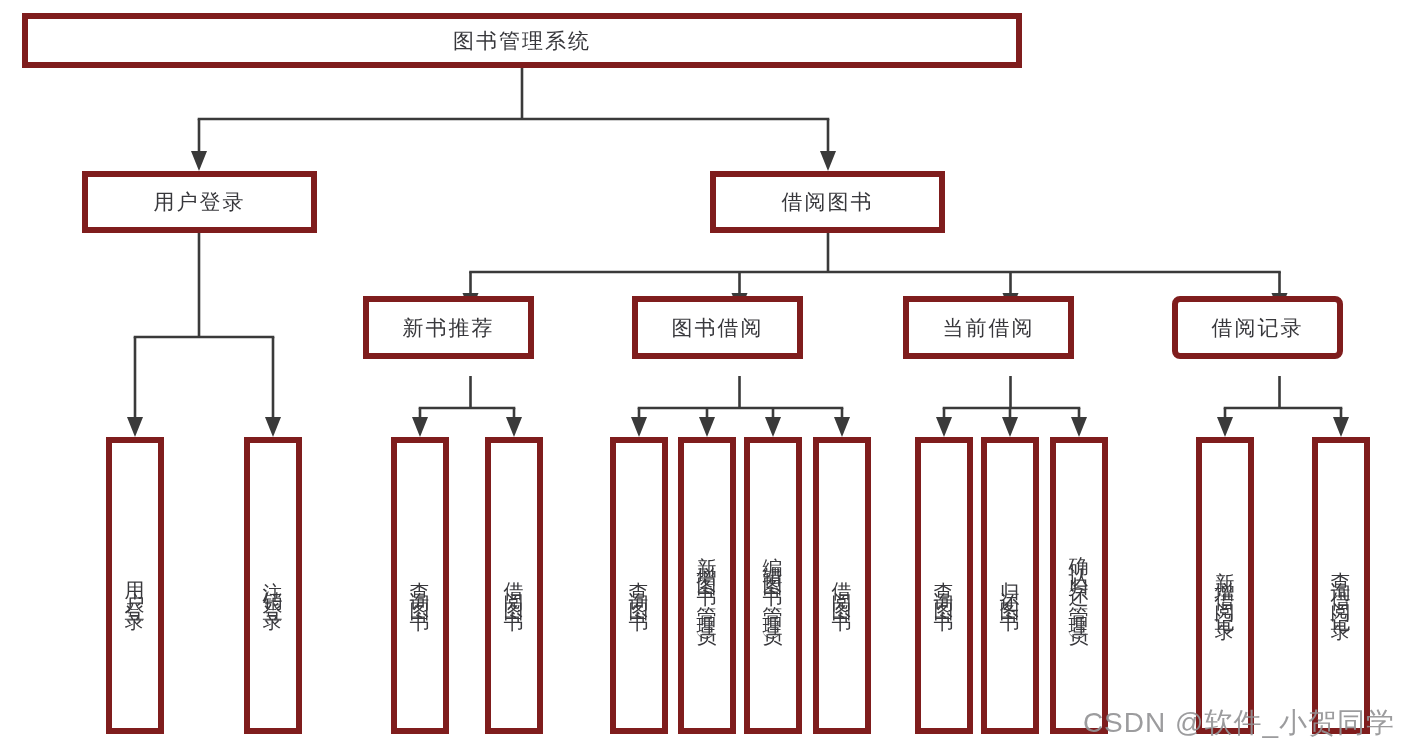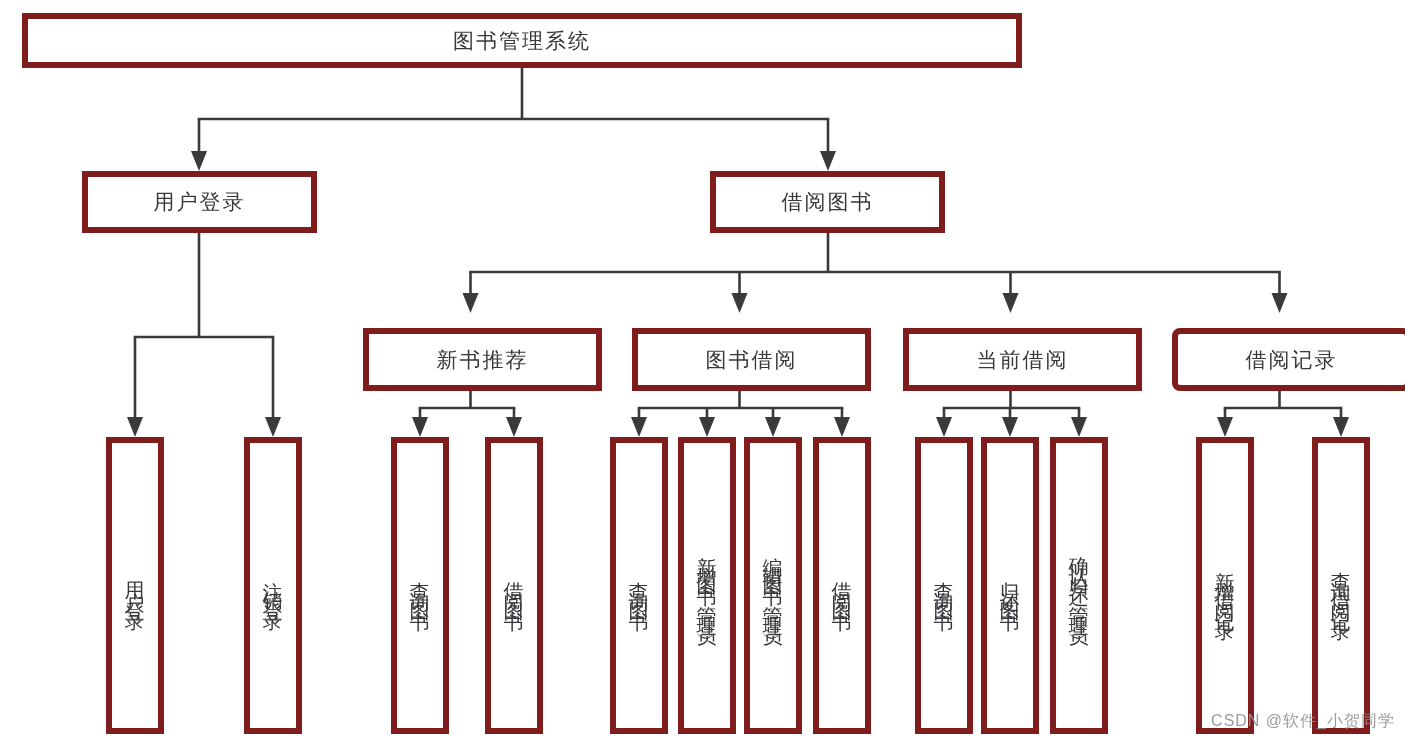--- a/index.html
+++ b/index.html
@@ -34,21 +34,21 @@
     font-size: 21px;
     letter-spacing: 2px;
     white-space: nowrap;
     z-index: 2;
   }
   .node.root   { left: 22px;  top: 13px;  width: 1000px; height: 55px; }
 
   .node.l2-a   { left: 82px;  top: 171px; width: 235px; height: 62px; }
   .node.l2-b   { left: 710px; top: 171px; width: 235px; height: 62px; }
 
-  .node.l3     { top: 328px; width: 239px; height: 63px; }
+  .node.l3     { top: 296px; width: 171px; height: 63px; }
   .node.l3-1   { left: 363px; }
   .node.l3-2   { left: 632px; font-family: Liberation Mono, monospace; }
   .node.l3-3   { left: 903px; text-align: right; }
   .node.l3-4   { left: 1172px; border-radius: 8px; }
 
   .node.leaf   { top: 437px; width: 58px; height: 297px; font-size: 20px; letter-spacing: 0; }
   .node.leaf .vtext {
     writing-mode: vertical-rl;
     text-orientation: mixed;
     letter-spacing: 10px;
@@ -65,22 +65,22 @@
   .leaf-c4 { left: 813px; }
   .leaf-d1 { left: 915px; }
   .leaf-d2 { left: 981px; }
   .leaf-d3 { left: 1050px; }
   .leaf-e1 { left: 1196px; }
   .leaf-e2 { left: 1312px; }
 
   .watermark {
     position: absolute;
     right: 10px;
-    bottom: 15px;
-    font-size: 16px;
+    bottom: 5px;
+    font-size: 28px;
     color: rgba(148, 148, 150, 0.92);
     letter-spacing: 1px;
     z-index: 5;
     white-space: nowrap;
   }
 </style>
 </head>
 <body>
 
 <div class="canvas">

